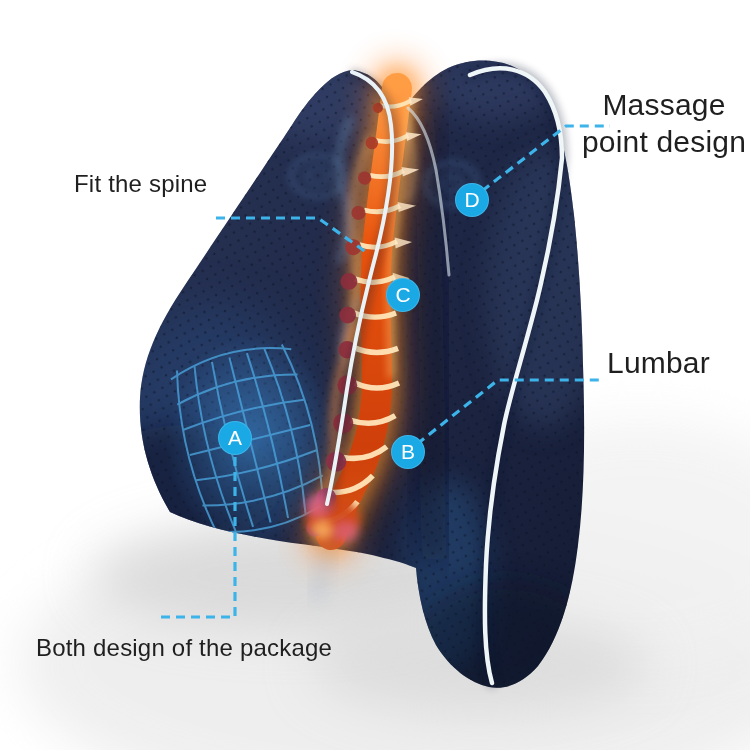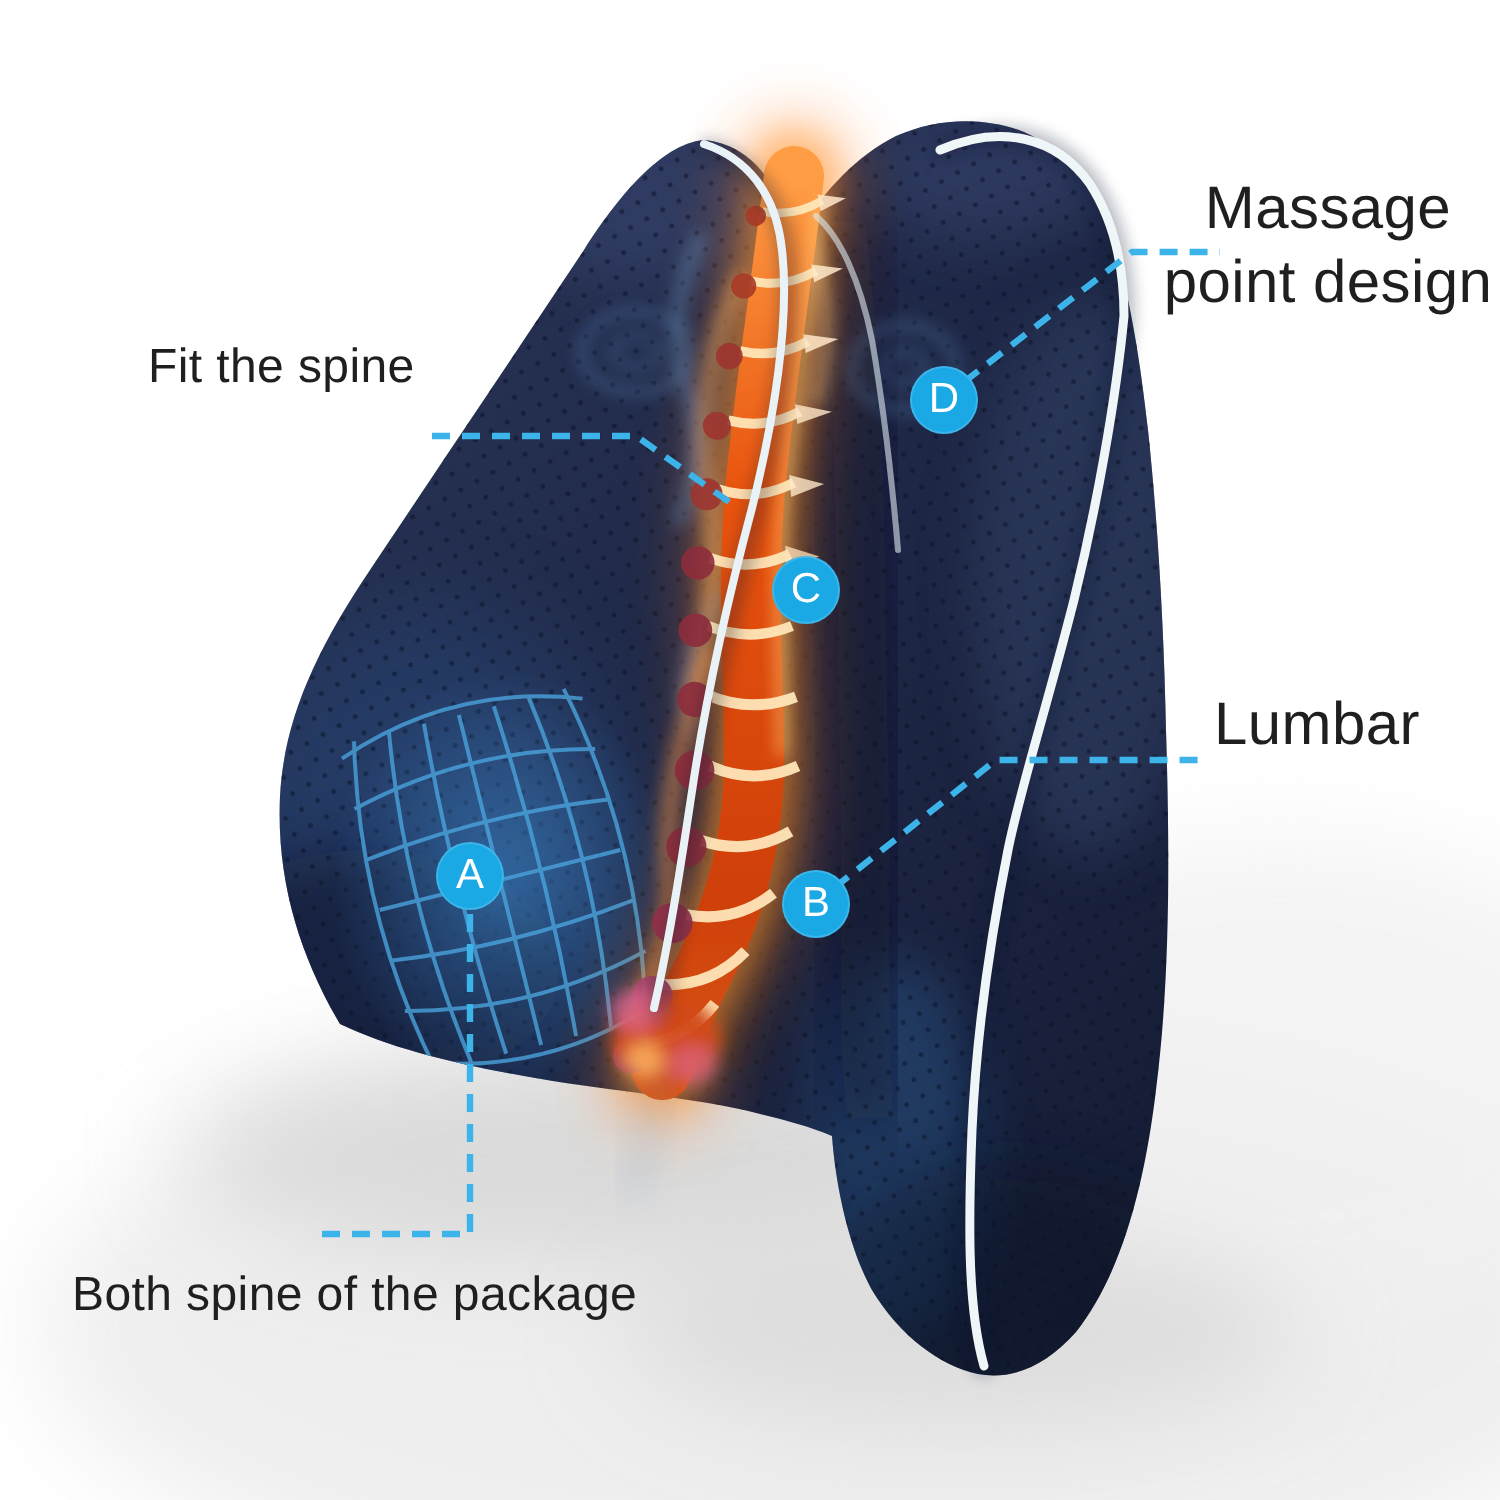--- a/index.html
+++ b/index.html
@@ -271,15 +271,15 @@
   </div>
 
   <div class="caption med" id="cap-massage">
     <div>Massage</div>
     <div>point design</div>
   </div>
   <div class="caption big" id="cap-fit">Fit the spine</div>
   <div class="caption med" id="cap-lumbar">
     <div>Lumbar</div>
   </div>
-  <div class="caption big" id="cap-package">Both spine of the package</div>
+  <div class="caption big" id="cap-package">Both design of the package</div>
 
 </div>
 
 </body></html>

